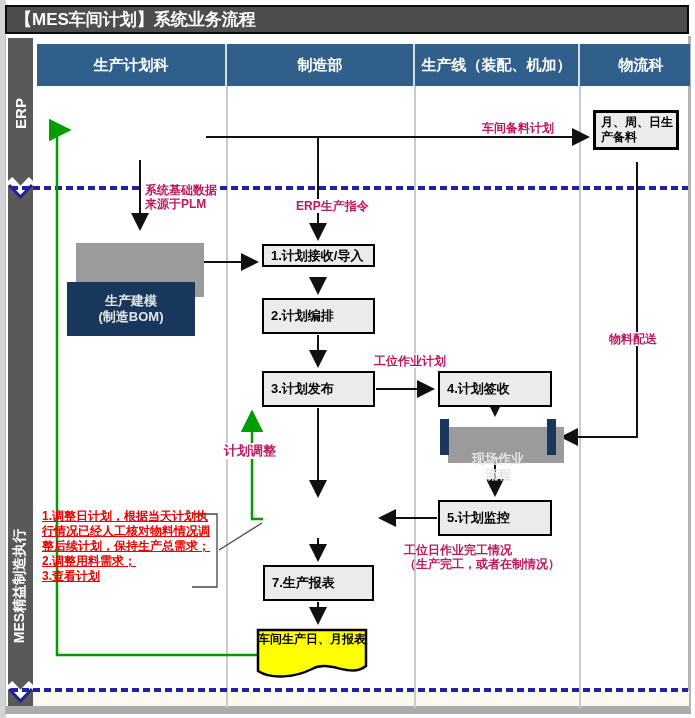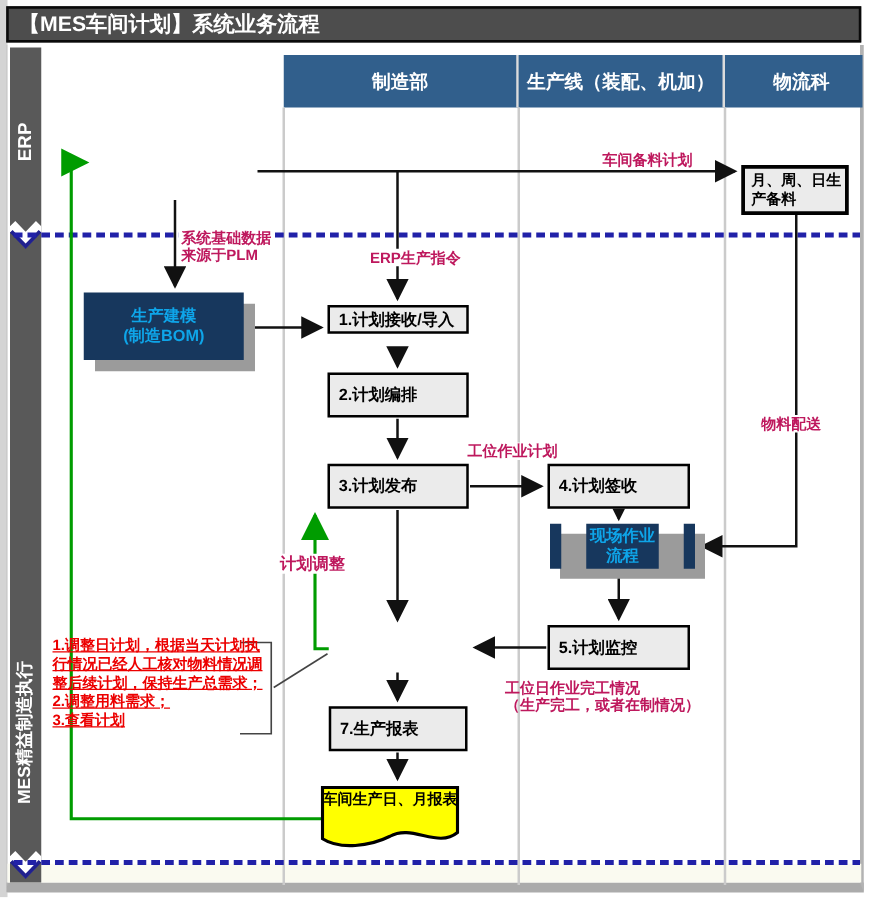--- a/index.html
+++ b/index.html
@@ -20,22 +20,22 @@
   
   .lane-header{top:44px;height:42px;background:#315F8C;color:#fff;font-weight:bold;font-size:15px;
                display:flex;align-items:center;justify-content:center;border-right:2px solid #dcdcdc;}
   .lane-header.last{border-right:none;padding-left:12px;}
   .lane-line{top:86px;width:2px;height:622px;background:#CBCBCB;}
   
   .box{background:#EBEBEB;border:2px solid #000;font-weight:bold;font-size:13px;color:#000;
        display:flex;align-items:center;padding:2px 3px 2px 7px;line-height:1.2;}
   .box.thick{border-width:3px;padding-left:5px;font-size:12px;line-height:1.25;}
   .box.small{font-size:12px;align-items:flex-start;padding-top:3px;}
-  .navy{background:#17375D;color:#0ea5e9;font-weight:bold;text-align:center;
-        display:flex;align-items:center;justify-content:center;line-height:1.25;}
+  .navy{background:#17375D;color:#e5e5e5;font-weight:bold;text-align:center;
+        display:flex;align-items:center;justify-content:center;line-height:1.25;margin-top:48px;}
   .shadow{background:#9B9B9B;}
   .pre{white-space:pre-line;}
   
   .elabel{font-weight:bold;font-size:12px;color:#be185d;background:#fff;line-height:1.2;padding:0 2px;white-space:pre-line;}
   #red-note{color:#EC0000;font-weight:bold;font-size:12px;line-height:15px;white-space:pre-line;text-decoration:underline;}
   svg{display:block;}
   #wires{left:0;top:0;pointer-events:none;}
 </style>
 </head>
 <body>
@@ -57,20 +57,21 @@
   </div>
   <svg class="abs" style="left:8px;top:176px" width="25" height="26">
     <polyline points="1,4 12.5,16 24,4" fill="none" stroke="#ffffff" stroke-width="9"></polyline>
     <polyline points="1,9 12.5,21 24,9" fill="none" stroke="#20208F" stroke-width="3"></polyline>
   </svg>
   <svg class="abs" style="left:8px;top:680px" width="25" height="26">
     <polyline points="1,4 12.5,16 24,4" fill="none" stroke="#ffffff" stroke-width="9"></polyline>
     <polyline points="1,9 12.5,21 24,9" fill="none" stroke="#20208F" stroke-width="3"></polyline>
   </svg>
 
+  <div class="abs lane-header" style="left:37px;width:190px">生产计划科</div>
   <div class="abs lane-header" style="left:227px;width:188px">制造部</div>
   <div class="abs lane-header" style="left:415px;width:165px">生产线（装配、机加）</div>
   <div class="abs lane-header last" style="left:580px;width:110px">物流科</div>
 
   <div class="abs lane-line" style="left:226px"></div>
   <div class="abs lane-line" style="left:414px"></div>
   <div class="abs lane-line" style="left:579px"></div>
 
   <svg id="wires" class="abs" width="695" height="718" viewBox="0 0 695 718">
     <defs>
@@ -101,21 +102,21 @@
     <path d="M637,162 V437 H562" fill="none" stroke="#111" stroke-width="2" marker-end="url(#ab)"></path>
 
     <path d="M263,519 H252 V412" fill="none" stroke="#009C00" stroke-width="2.5" marker-end="url(#ag)"></path>
     <path d="M264,655 H57 V130 H69" fill="none" stroke="#009C00" stroke-width="2.5" marker-end="url(#ag)"></path>
 
     <path d="M192,514 H217 V587 H192" fill="none" stroke="#444" stroke-width="1.3"></path>
     <path d="M219,550 L262,523" fill="none" stroke="#444" stroke-width="1.3"></path>
   </svg>
 
 
-  <div class="abs box thick" style="left:593px;top:132px;width:86px;height:40px">
+  <div class="abs box thick" style="left:593px;top:110px;width:86px;height:40px">
     <span>月、周、日生产备料</span>
   </div>
 
   <div class="abs shadow" style="left:76px;top:243px;width:128px;height:54px"></div>
   <div class="abs navy pre" style="left:67px;top:234px;width:128px;height:54px;font-size:13px">生产建模
 (制造BOM)</div>
 
   <div class="abs box" style="left:262px;top:244px;width:113px;height:23px">
     <span>1.计划接收/导入</span>
   </div>

